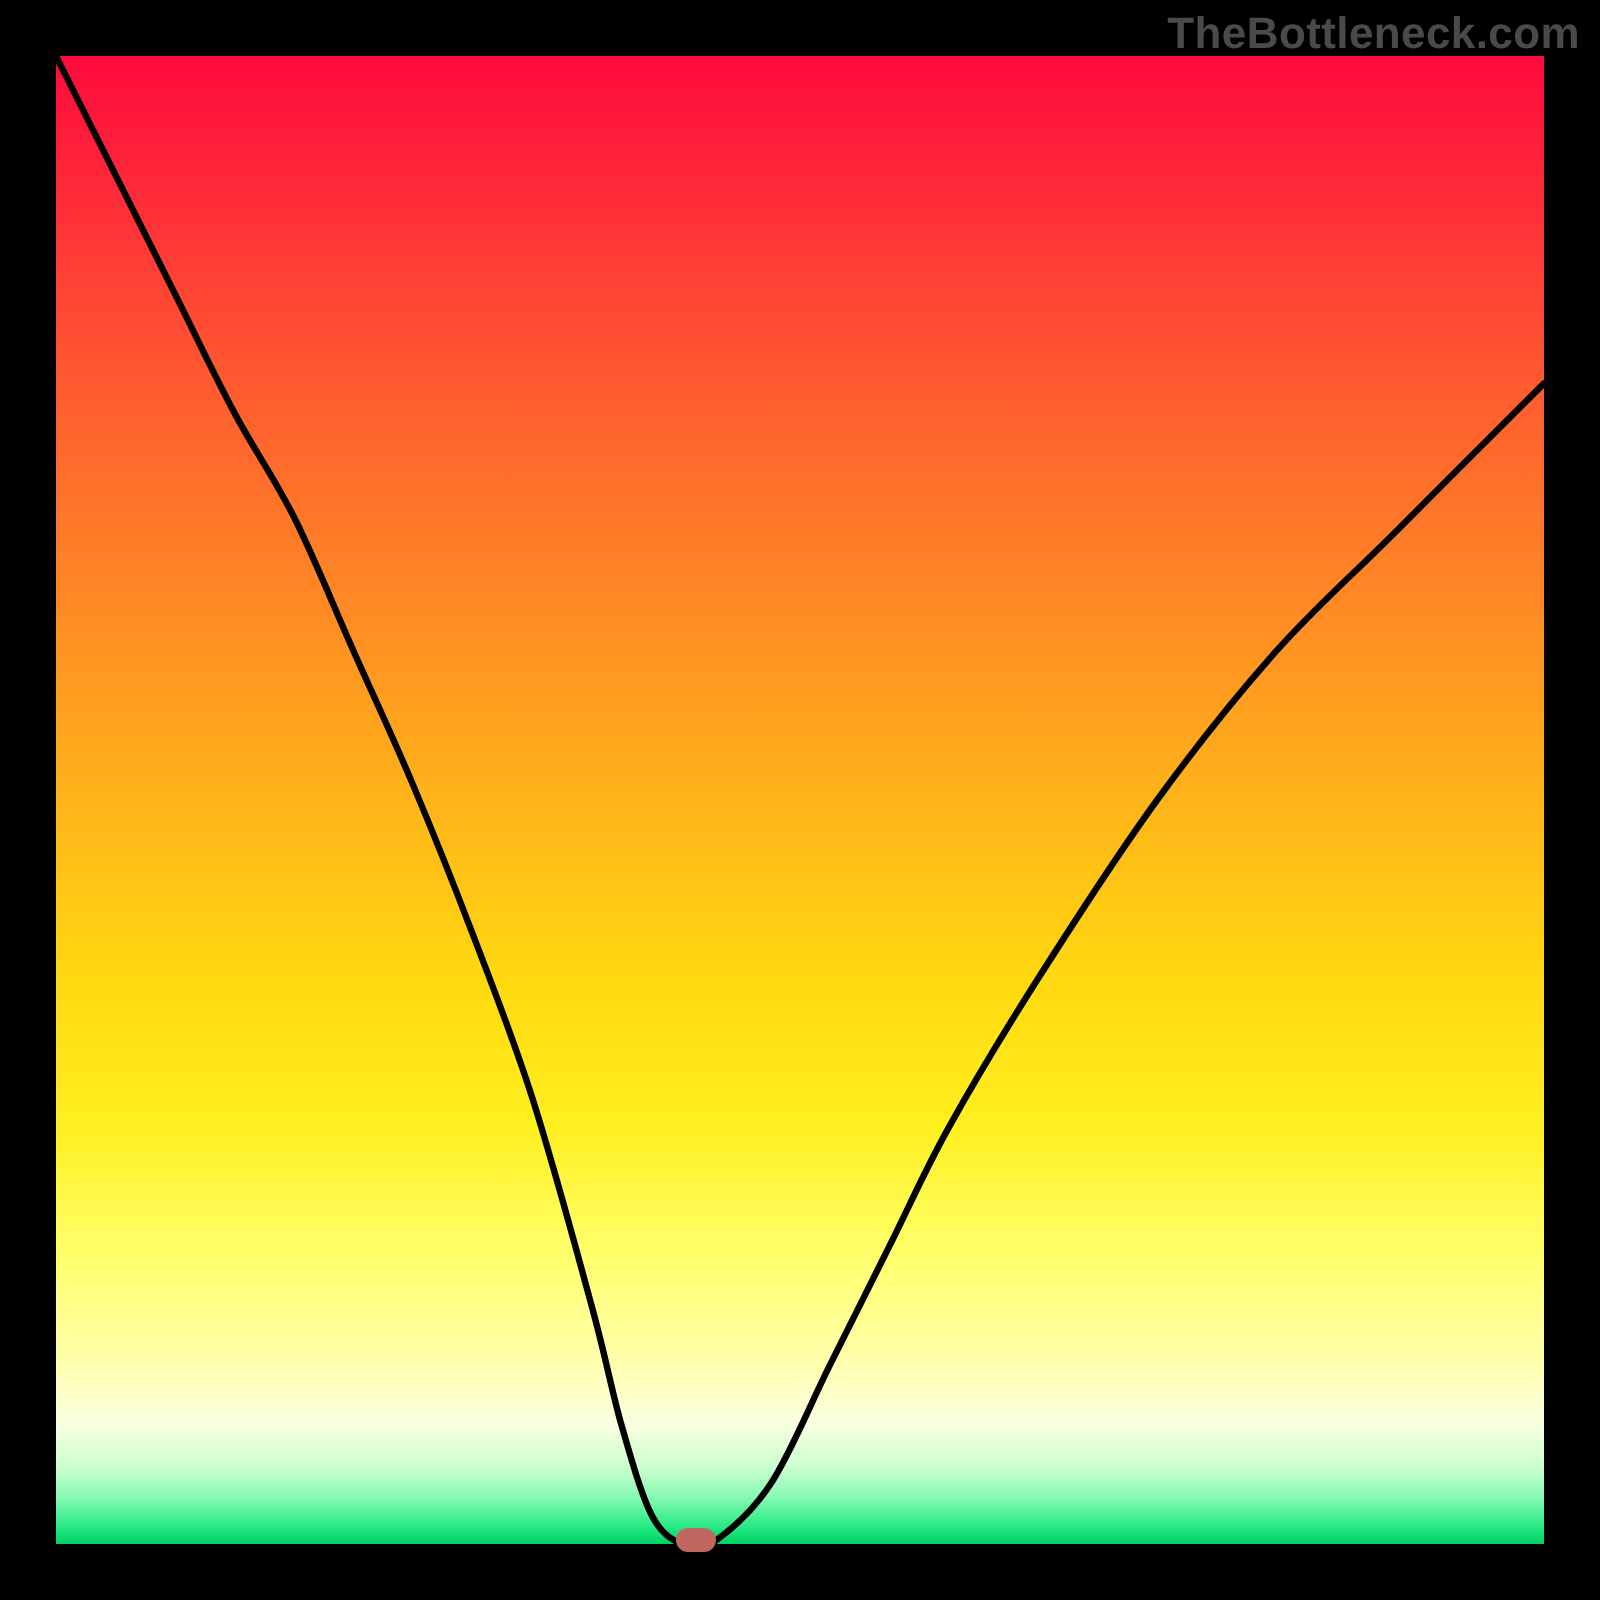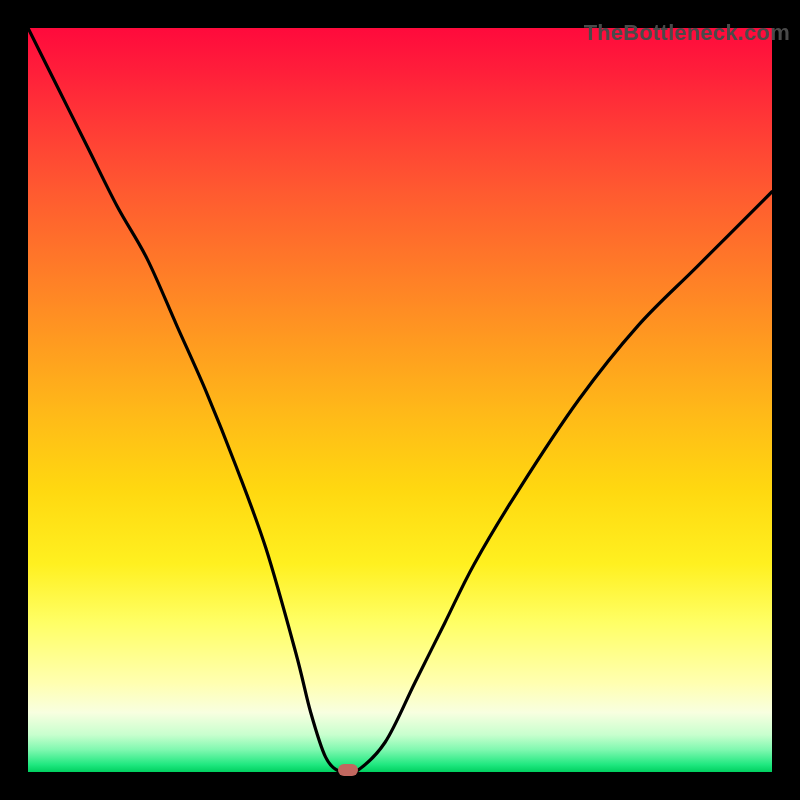--- a/index.html
+++ b/index.html
@@ -44,21 +44,20 @@
   }
   .watermark {
     position: absolute;
     top: 4px;
     right: 10px;
     color: #4a4a4a;
     font-size: 22px;
     font-weight: 600;
     letter-spacing: 0.2px;
     user-select: none;
-    margin-top: 16px;
   }
   svg.curve {
     position: absolute;
     left: 0;
     top: 0;
     width: 744px;
     height: 744px;
   }
   .marker {
     position: absolute;

